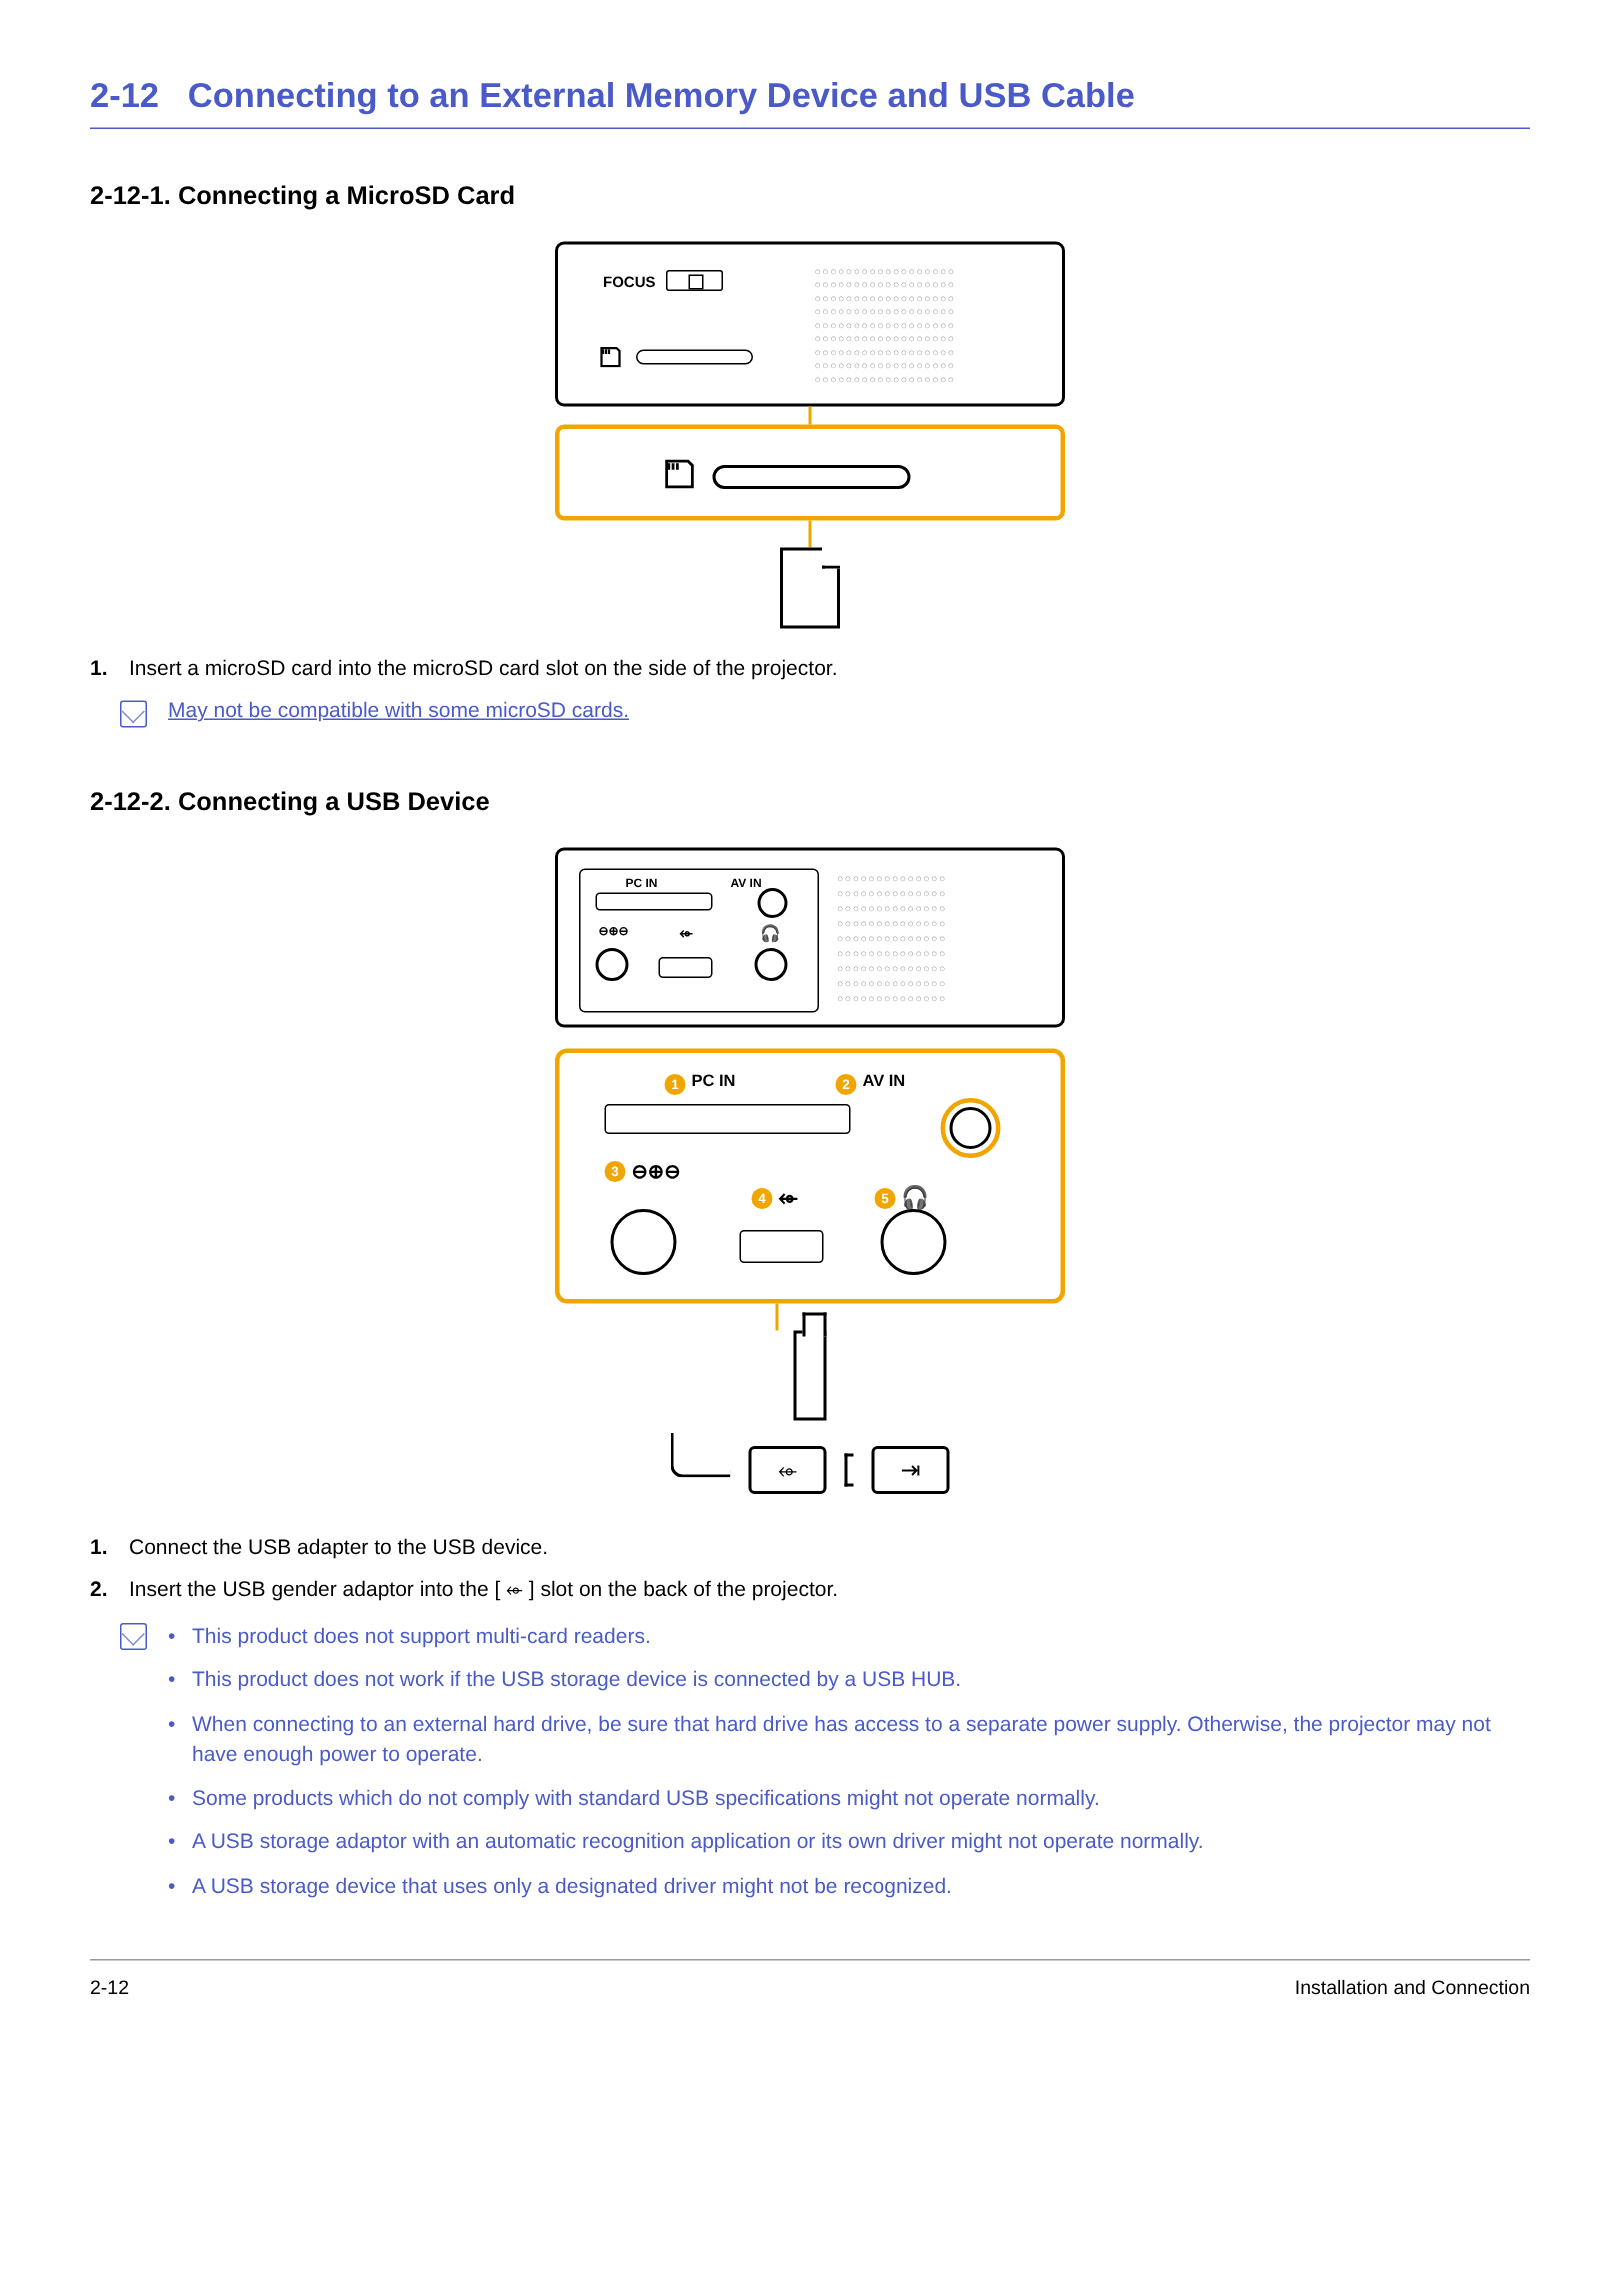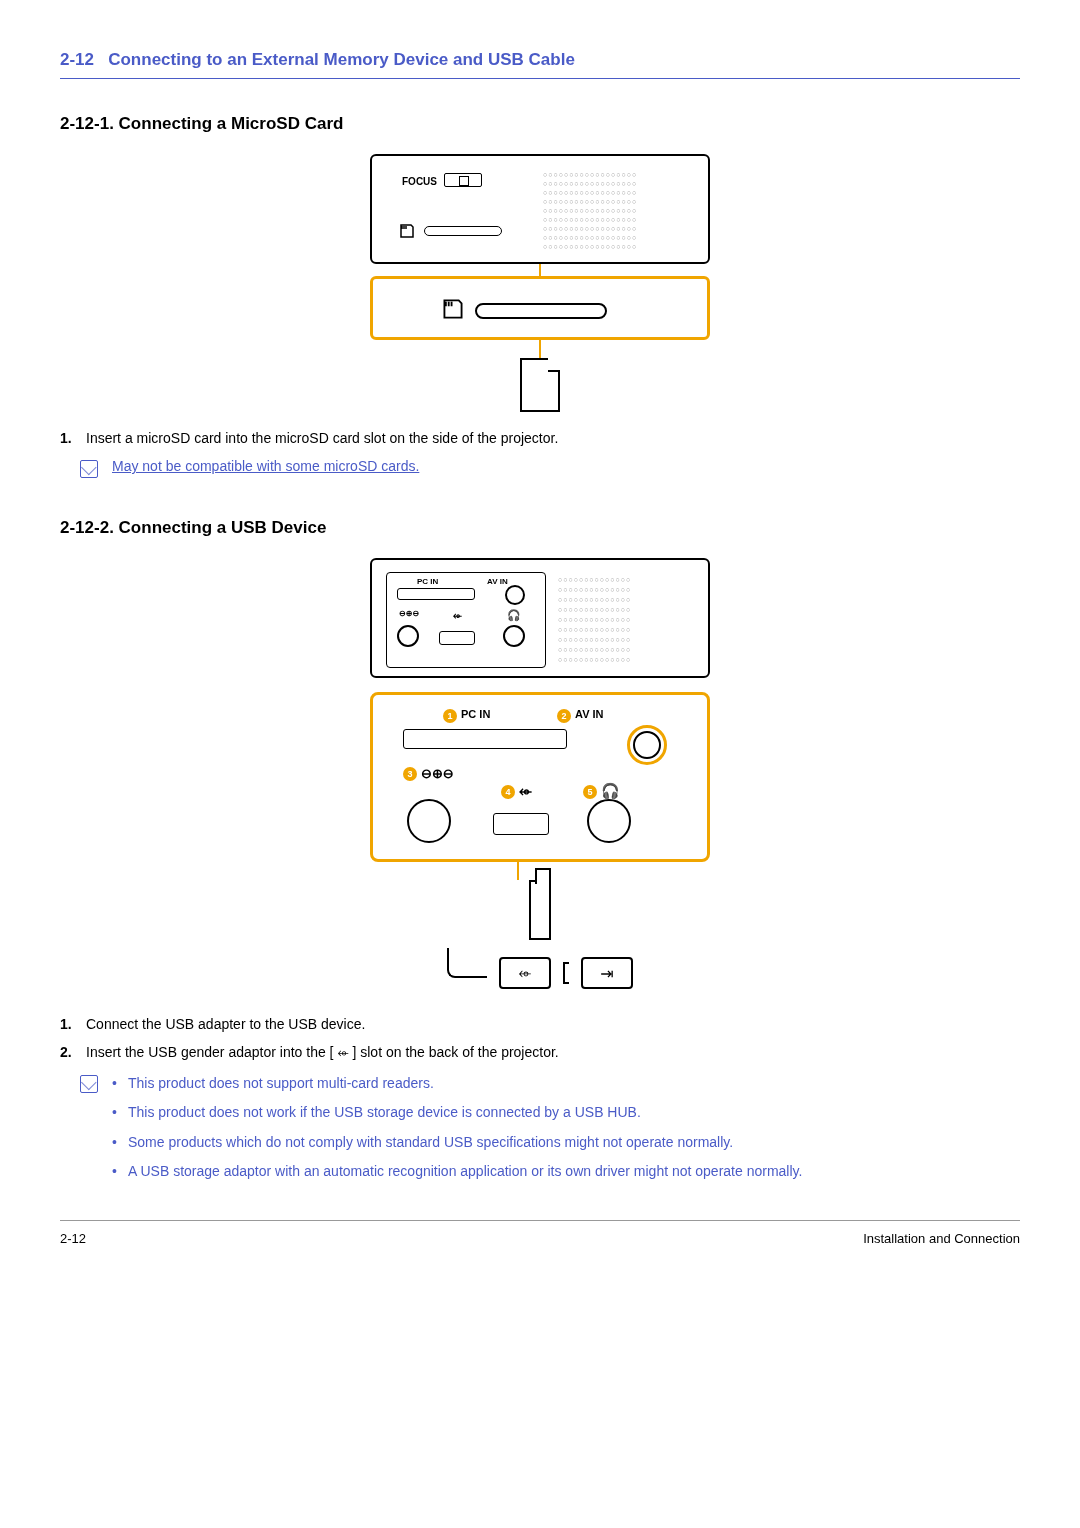--- a/index.html
+++ b/index.html
@@ -6,21 +6,21 @@
   body {
     font-family: Arial, Helvetica, sans-serif;
     font-size: 14px;
     color: #000;
     background: #fff;
     width: 1080px;
     padding: 50px 60px 30px 60px;
   }
   .main-heading {
     color: #4a5bc7;
-    font-size: 17px;
+    font-size: 23px;
     font-weight: bold;
     border-bottom: 1px solid #4a5bc7;
     padding-bottom: 8px;
     margin-bottom: 35px;
   }
   .sub-heading {
     font-size: 17px;
     font-weight: bold;
     margin-bottom: 20px;
   }
@@ -396,21 +396,23 @@
       <span>Insert the USB gender adaptor into the [ </span><span class="inline-usb-icon">⬰</span><span> ] slot on the back of the projector.</span>
     </span>
   </li>
 </ol>
 
 <div class="note-row" style="margin-bottom:20px;">
   <span class="note-icon"></span>
   <ul class="note-ul">
     <li>This product does not support multi-card readers.</li>
     <li>This product does not work if the USB storage device is connected by a USB HUB.</li>
+    <li>When connecting to an external hard drive, be sure that hard drive has access to a separate power supply. Otherwise, the projector may not have enough power to operate.</li>
     <li>Some products which do not comply with standard USB specifications might not operate normally.</li>
     <li>A USB storage adaptor with an automatic recognition application or its own driver might not operate normally.</li>
+    <li>A USB storage device that uses only a designated driver might not be recognized.</li>
   </ul>
 </div>
 
 <div class="footer">
   <span>2-12</span>
   <span>Installation and Connection</span>
 </div>
 
 </body></html>

